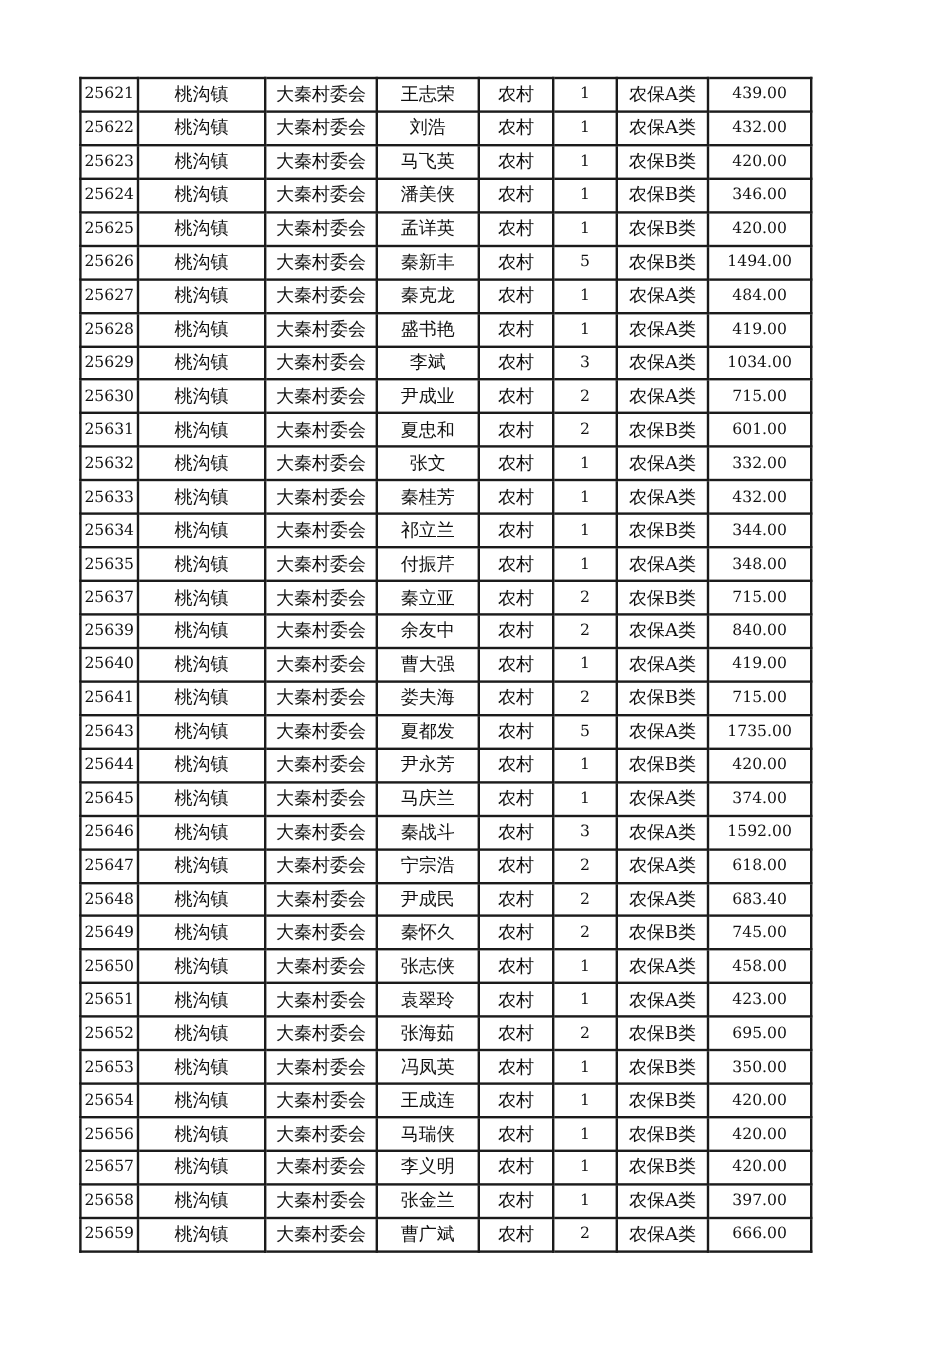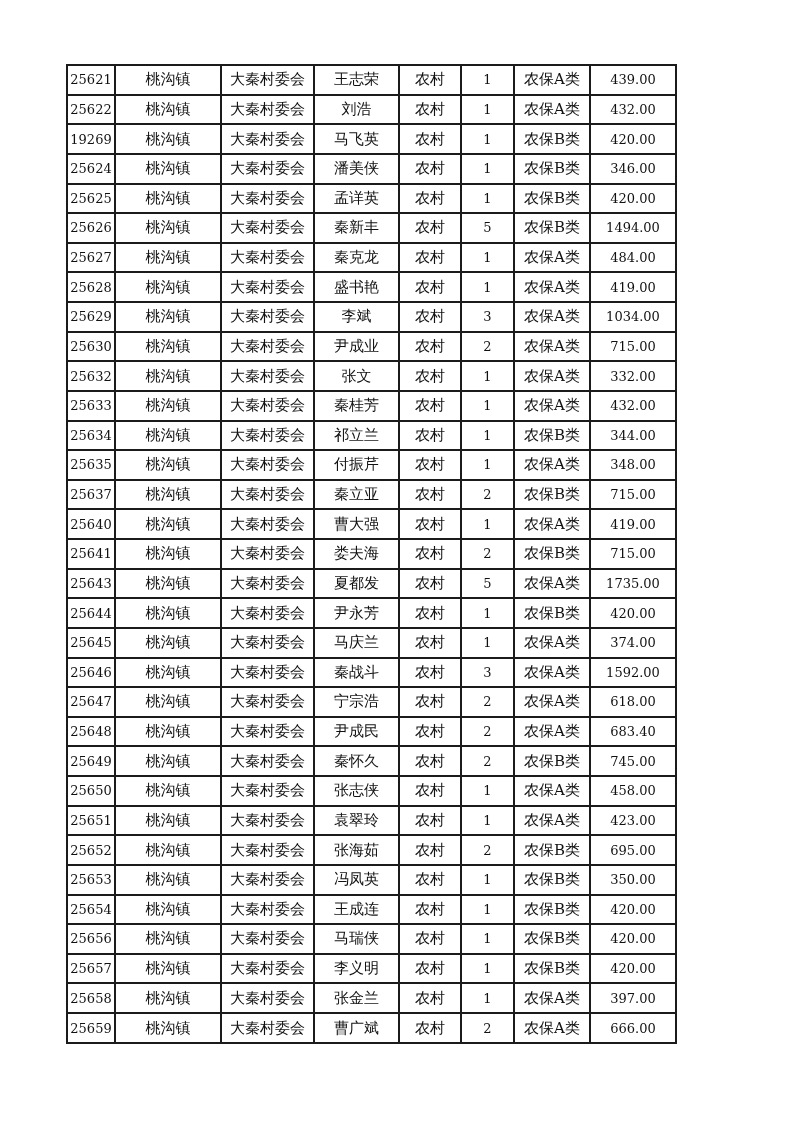--- a/index.html
+++ b/index.html
@@ -80,21 +80,21 @@
       <td class="num">25622</td>
       <td>桃沟镇</td>
       <td>大秦村委会</td>
       <td>刘浩</td>
       <td>农村</td>
       <td class="num">1</td>
       <td>农保A类</td>
       <td class="num">432.00</td>
     </tr>
           <tr>
-      <td class="num">19269</td>
+      <td class="num">25623</td>
       <td>桃沟镇</td>
       <td>大秦村委会</td>
       <td>马飞英</td>
       <td>农村</td>
       <td class="num">1</td>
       <td>农保B类</td>
       <td class="num">420.00</td>
     </tr>
           <tr>
       <td class="num">25624</td>
@@ -160,20 +160,30 @@
       <td class="num">25630</td>
       <td>桃沟镇</td>
       <td>大秦村委会</td>
       <td>尹成业</td>
       <td>农村</td>
       <td class="num">2</td>
       <td>农保A类</td>
       <td class="num">715.00</td>
     </tr>
           <tr>
+      <td class="num">25631</td>
+      <td>桃沟镇</td>
+      <td>大秦村委会</td>
+      <td>夏忠和</td>
+      <td>农村</td>
+      <td class="num">2</td>
+      <td>农保B类</td>
+      <td class="num">601.00</td>
+    </tr>
+          <tr>
       <td class="num">25632</td>
       <td>桃沟镇</td>
       <td>大秦村委会</td>
       <td>张文</td>
       <td>农村</td>
       <td class="num">1</td>
       <td>农保A类</td>
       <td class="num">332.00</td>
     </tr>
           <tr>
@@ -208,20 +218,30 @@
     </tr>
           <tr>
       <td class="num">25637</td>
       <td>桃沟镇</td>
       <td>大秦村委会</td>
       <td>秦立亚</td>
       <td>农村</td>
       <td class="num">2</td>
       <td>农保B类</td>
       <td class="num">715.00</td>
+    </tr>
+          <tr>
+      <td class="num">25639</td>
+      <td>桃沟镇</td>
+      <td>大秦村委会</td>
+      <td>余友中</td>
+      <td>农村</td>
+      <td class="num">2</td>
+      <td>农保A类</td>
+      <td class="num">840.00</td>
     </tr>
           <tr>
       <td class="num">25640</td>
       <td>桃沟镇</td>
       <td>大秦村委会</td>
       <td>曹大强</td>
       <td>农村</td>
       <td class="num">1</td>
       <td>农保A类</td>
       <td class="num">419.00</td>

